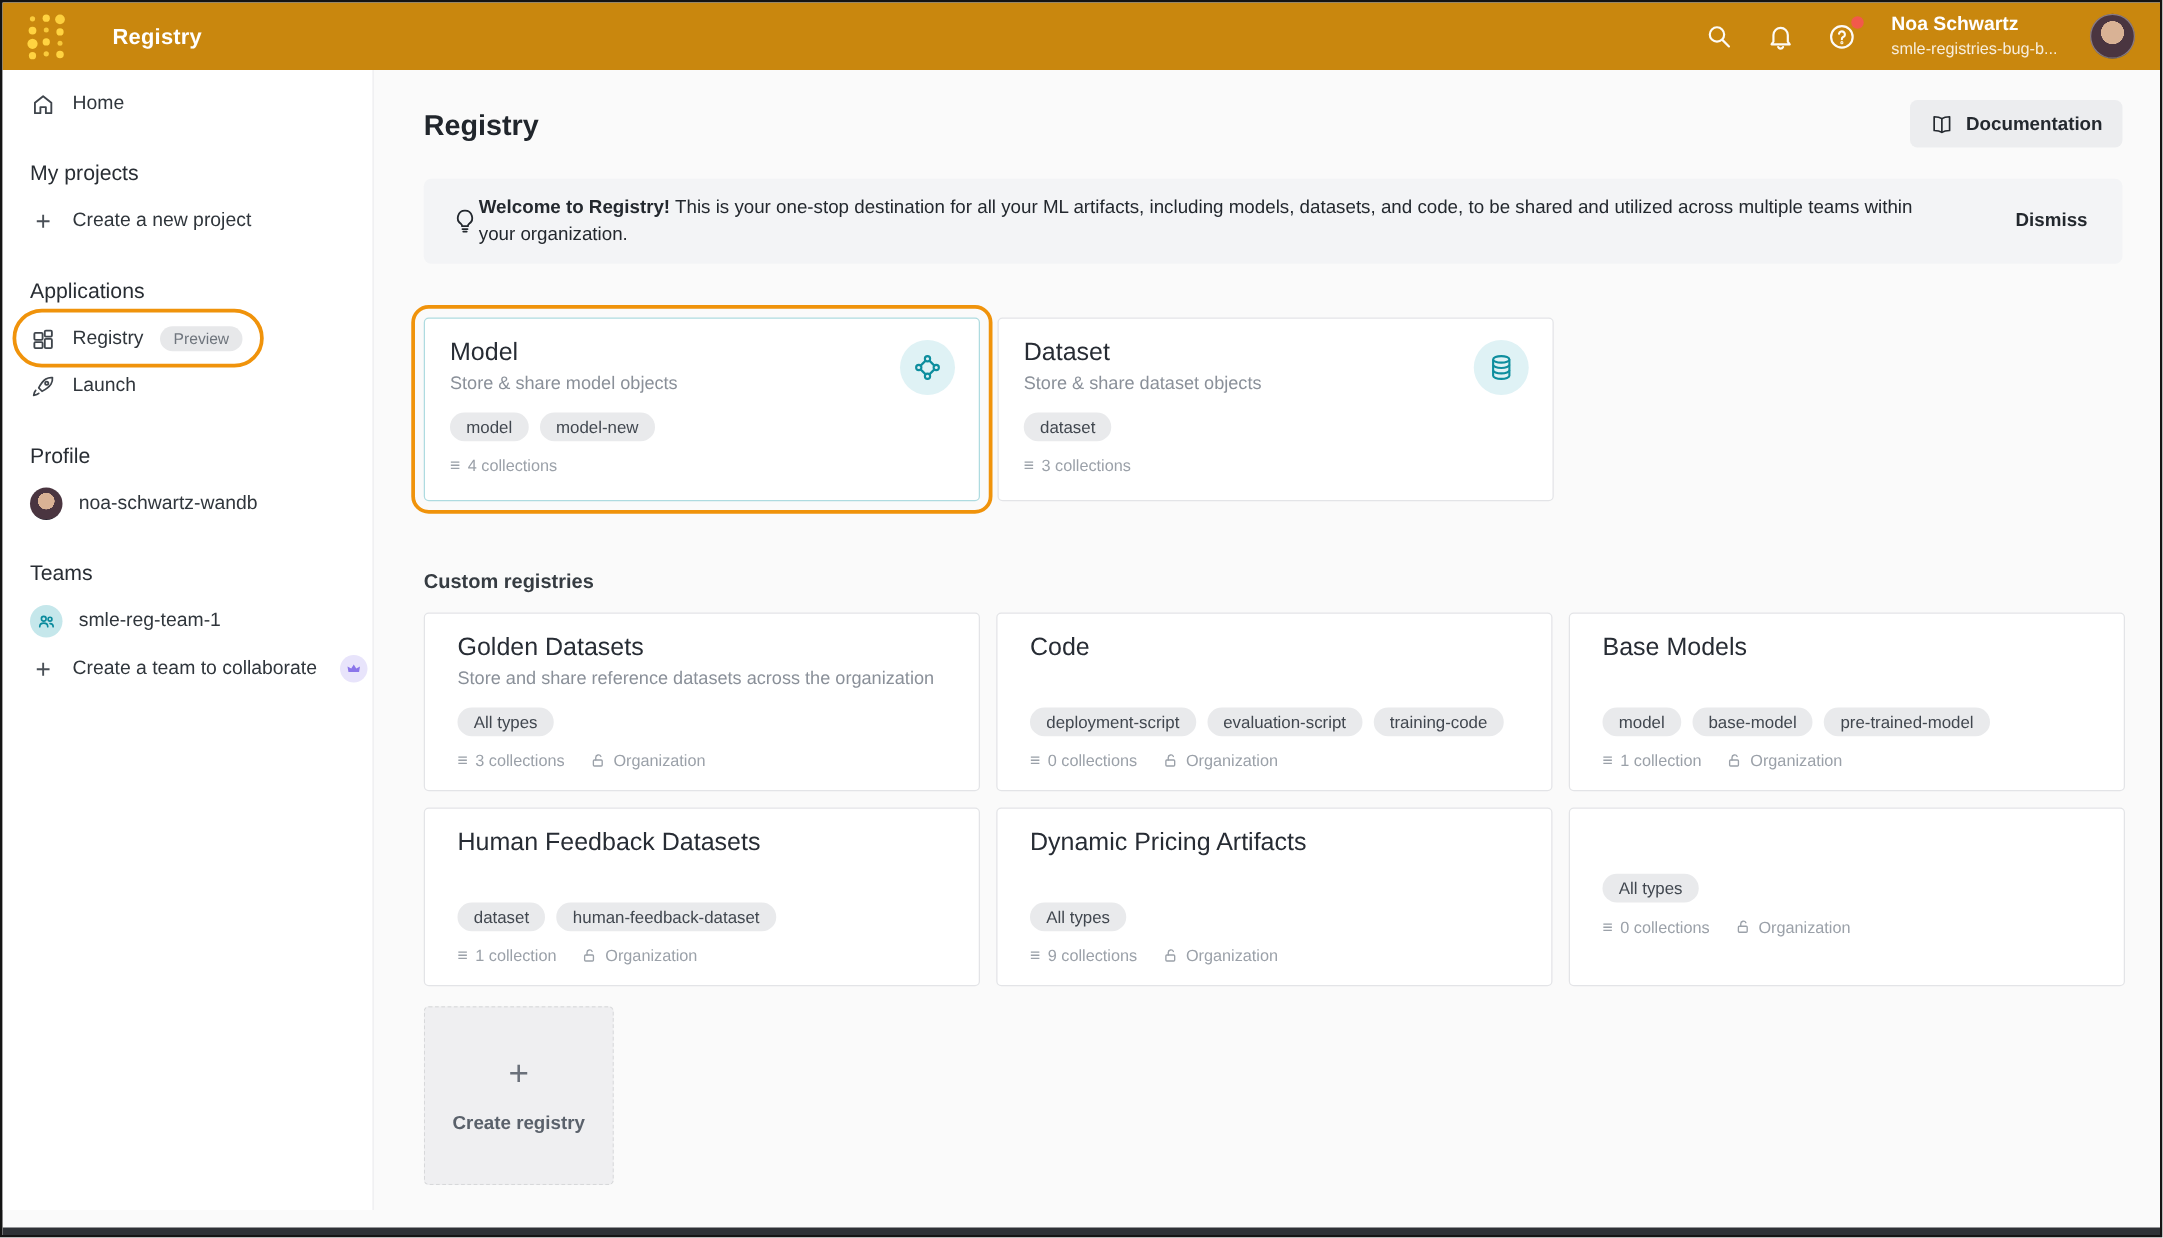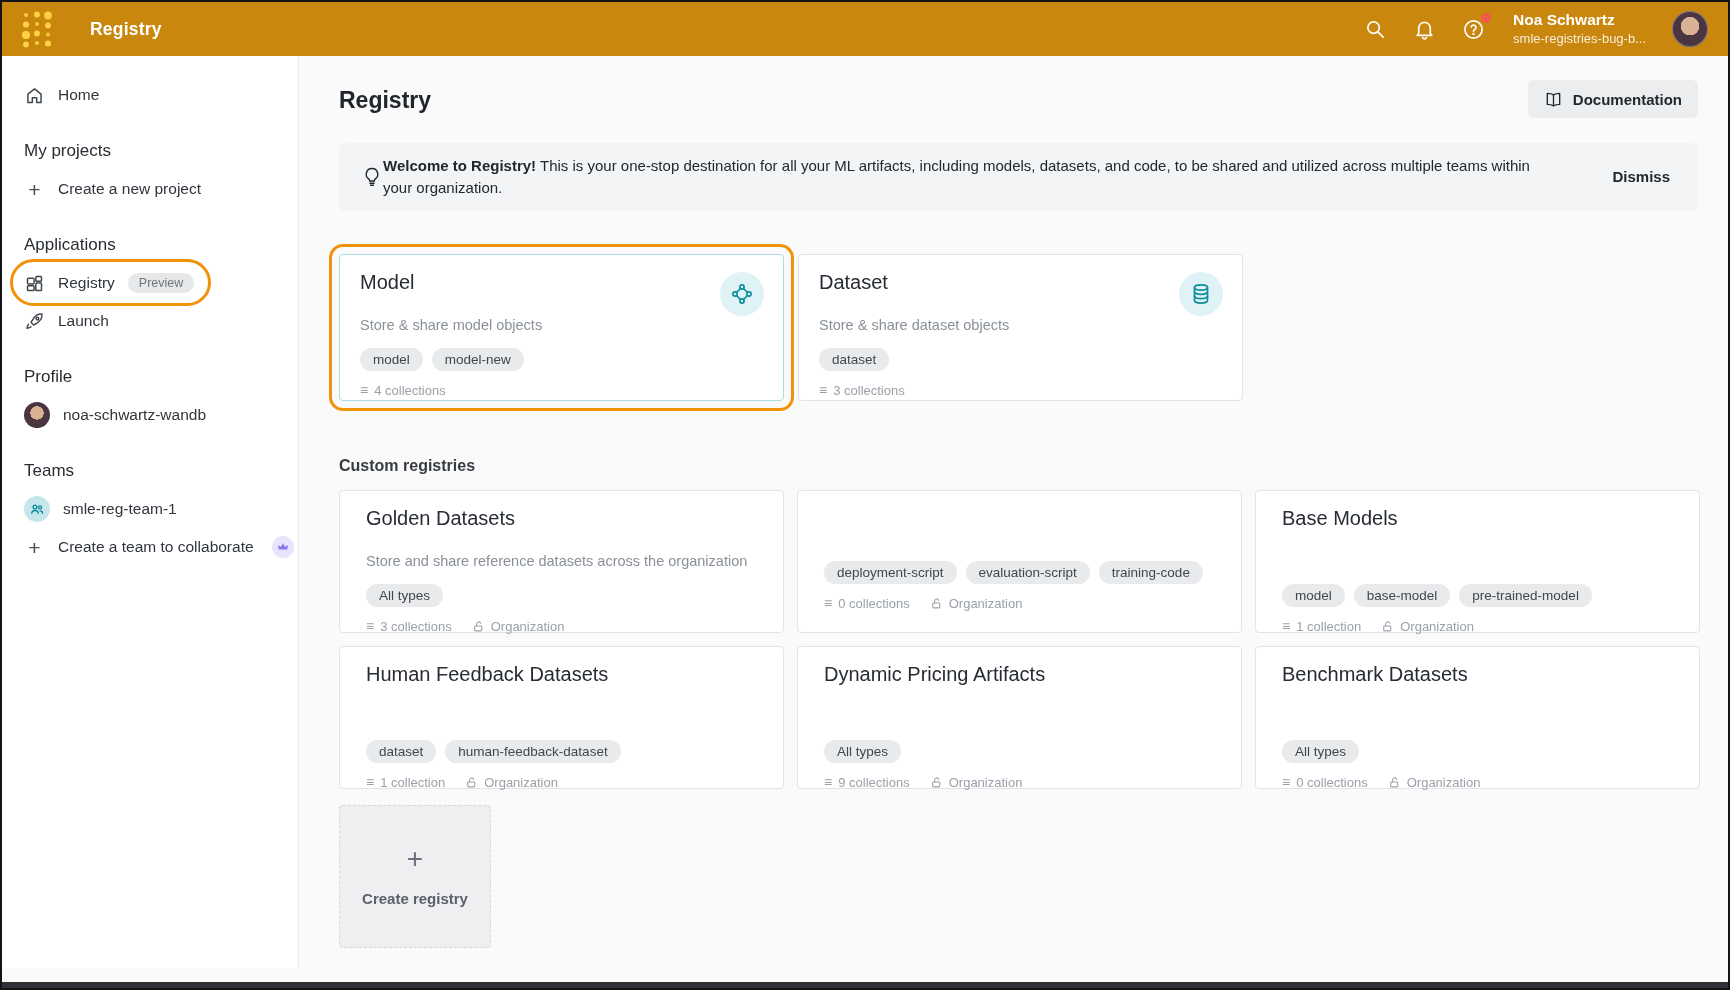--- a/index.html
+++ b/index.html
@@ -16,21 +16,21 @@
   .help-wrap{position:relative;display:flex;}
   .red-dot{position:absolute;top:-5px;right:-6px;width:10px;height:10px;border-radius:50%;background:#F2594B;}
   .user-block{line-height:1.3;cursor:pointer;margin-left:2px;}
   .user-name{font-size:15.5px;font-weight:700;}
   .user-org{font-size:13px;color:rgba(255,255,255,.85);text-align:center;}
   .avatar{width:36px;height:36px;border-radius:50%;flex:none;cursor:pointer;
     background:radial-gradient(circle at 50% 42%,#D9B295 0 33%,#4A3540 34% 72%,#2A2430 73% 100%);
     box-shadow:0 0 0 1px rgba(255,255,255,.35) inset;}
 
   
-  .sidebar{position:absolute;top:54px;left:0;width:297px;bottom:20px;background:#fff;border-right:1px solid #ECECEE;padding-top:20px;z-index:2;}
+  .sidebar{position:absolute;top:54px;left:0;width:297px;bottom:20px;background:#fff;border-right:1px solid #ECECEE;padding-top:8px;z-index:2;}
   .nav-item{position:relative;height:38px;display:flex;align-items:center;gap:13px;padding:0 22px;font-size:15.5px;color:#30363C;cursor:pointer;white-space:nowrap;}
   .nav-icon{width:21px;height:21px;color:#3F454C;flex:none;display:flex;}
   .plus-glyph{width:21px;text-align:center;font-size:21px;font-weight:300;color:#4A5057;flex:none;line-height:21px;}
   .side-heading{font-size:17px;color:#282D33;padding:0 22px;margin-top:27px;margin-bottom:9px;font-weight:400;}
   .side-ring{position:absolute;left:8px;top:-5px;width:201px;height:47px;border:3px solid #F0930B;border-radius:24px;pointer-events:none;}
   .preview-pill{background:#E7E8EA;color:#6F757D;font-size:12.5px;padding:3px 11px;border-radius:12px;font-weight:400;}
   .mini-avatar{width:26px;height:26px;border-radius:50%;flex:none;
     background:radial-gradient(circle at 50% 42%,#D9B295 0 33%,#4A3540 34% 72%,#2A2430 73% 100%);}
   .team-avatar{width:26px;height:26px;border-radius:50%;background:#C5E7EB;color:#0B8B9D;display:flex;align-items:center;justify-content:center;flex:none;}
   .crown-badge{width:22px;height:22px;border-radius:50%;background:#E8E4FB;color:#8B76EA;display:flex;align-items:center;justify-content:center;margin-left:5px;flex:none;}
@@ -46,21 +46,21 @@
   .bulb{width:22px;height:22px;color:#23282E;flex:none;display:flex;}
   .banner-text{font-size:15px;color:#23282E;line-height:1.45;max-width:1150px;}
   .dismiss{margin-left:auto;font-weight:700;font-size:15px;color:#23282E;cursor:pointer;white-space:nowrap;}
 
   .core-row{margin-top:43px;display:flex;gap:14px;}
   .card{width:445px;background:#fff;border:1px solid #E3E4E7;border-radius:4px;padding:16px 20px 0;position:relative;cursor:pointer;}
   .core-card{height:147px;}
   .model-card{border-color:#AEDBE0;}
   .ring{position:absolute;inset:-11px;border:3.5px solid #F0930B;border-radius:14px;pointer-events:none;}
   .card-title{font-size:20px;color:#272C34;font-weight:500;}
-  .card-sub{font-size:14.5px;color:#8A9099;margin-top:23px;min-height:20px;}
+  .card-sub{font-size:14.5px;color:#8A9099;margin-top:5px;min-height:20px;}
   .tags{display:flex;gap:9px;margin-top:11px;flex-wrap:wrap;}
   .tag{background:#E9EAEC;color:#41474F;font-size:13.5px;padding:4px 13px;border-radius:13px;white-space:nowrap;}
   .card-foot{display:flex;gap:20px;margin-top:12px;font-size:13px;color:#9BA1A9;align-items:center;}
   .foot-item{display:flex;align-items:center;gap:6px;}
   .coll-icon{font-size:14px;line-height:1;color:#9BA1A9;}
   .icon-circle{position:absolute;top:17px;right:19px;width:44px;height:44px;border-radius:50%;background:#DFF2F5;display:flex;align-items:center;justify-content:center;color:#0E8E9E;}
   .icon-circle svg{width:24px;height:24px;}
 
   .custom-heading{margin-top:56px;font-size:16px;font-weight:700;color:#363C42;}
   .grid{margin-top:15px;display:grid;grid-template-columns:repeat(3,445px);gap:13px;}
@@ -296,20 +296,21 @@
               <svg width="13" height="13" viewBox="0 0 24 24" fill="none" stroke="#9BA1A9" stroke-width="2" stroke-linecap="round">
                 <rect x="5" y="11" width="13" height="9" rx="1.5"></rect>
                 <path d="M8.5 11V7.5a4 4 0 0 1 7.6-1.7"></path>
               </svg>
               <span>Organization</span>
             </span>
           </div>
         </div>
 
         <div class="card">
+          <div class="card-title">Code</div>
           <div class="card-sub"></div>
           <div class="tags">
 
           <span class="tag">deployment-script</span>
             <span class="tag">evaluation-script</span>
             <span class="tag">training-code</span>
           </div>
           <div class="card-foot">
             <span class="foot-item">
               <span class="coll-icon">≡</span>
@@ -388,21 +389,20 @@
               <svg width="13" height="13" viewBox="0 0 24 24" fill="none" stroke="#9BA1A9" stroke-width="2" stroke-linecap="round">
                 <rect x="5" y="11" width="13" height="9" rx="1.5"></rect>
                 <path d="M8.5 11V7.5a4 4 0 0 1 7.6-1.7"></path>
               </svg>
               <span>Organization</span>
             </span>
           </div>
         </div>
 
         <div class="card">
-          <div class="card-title">Benchmark Datasets</div>
           <div class="card-sub"></div>
           <div class="tags">
 
           <span class="tag">All types</span>
           </div>
           <div class="card-foot">
             <span class="foot-item">
               <span class="coll-icon">≡</span>
               <span>0 collections</span>
             </span>

